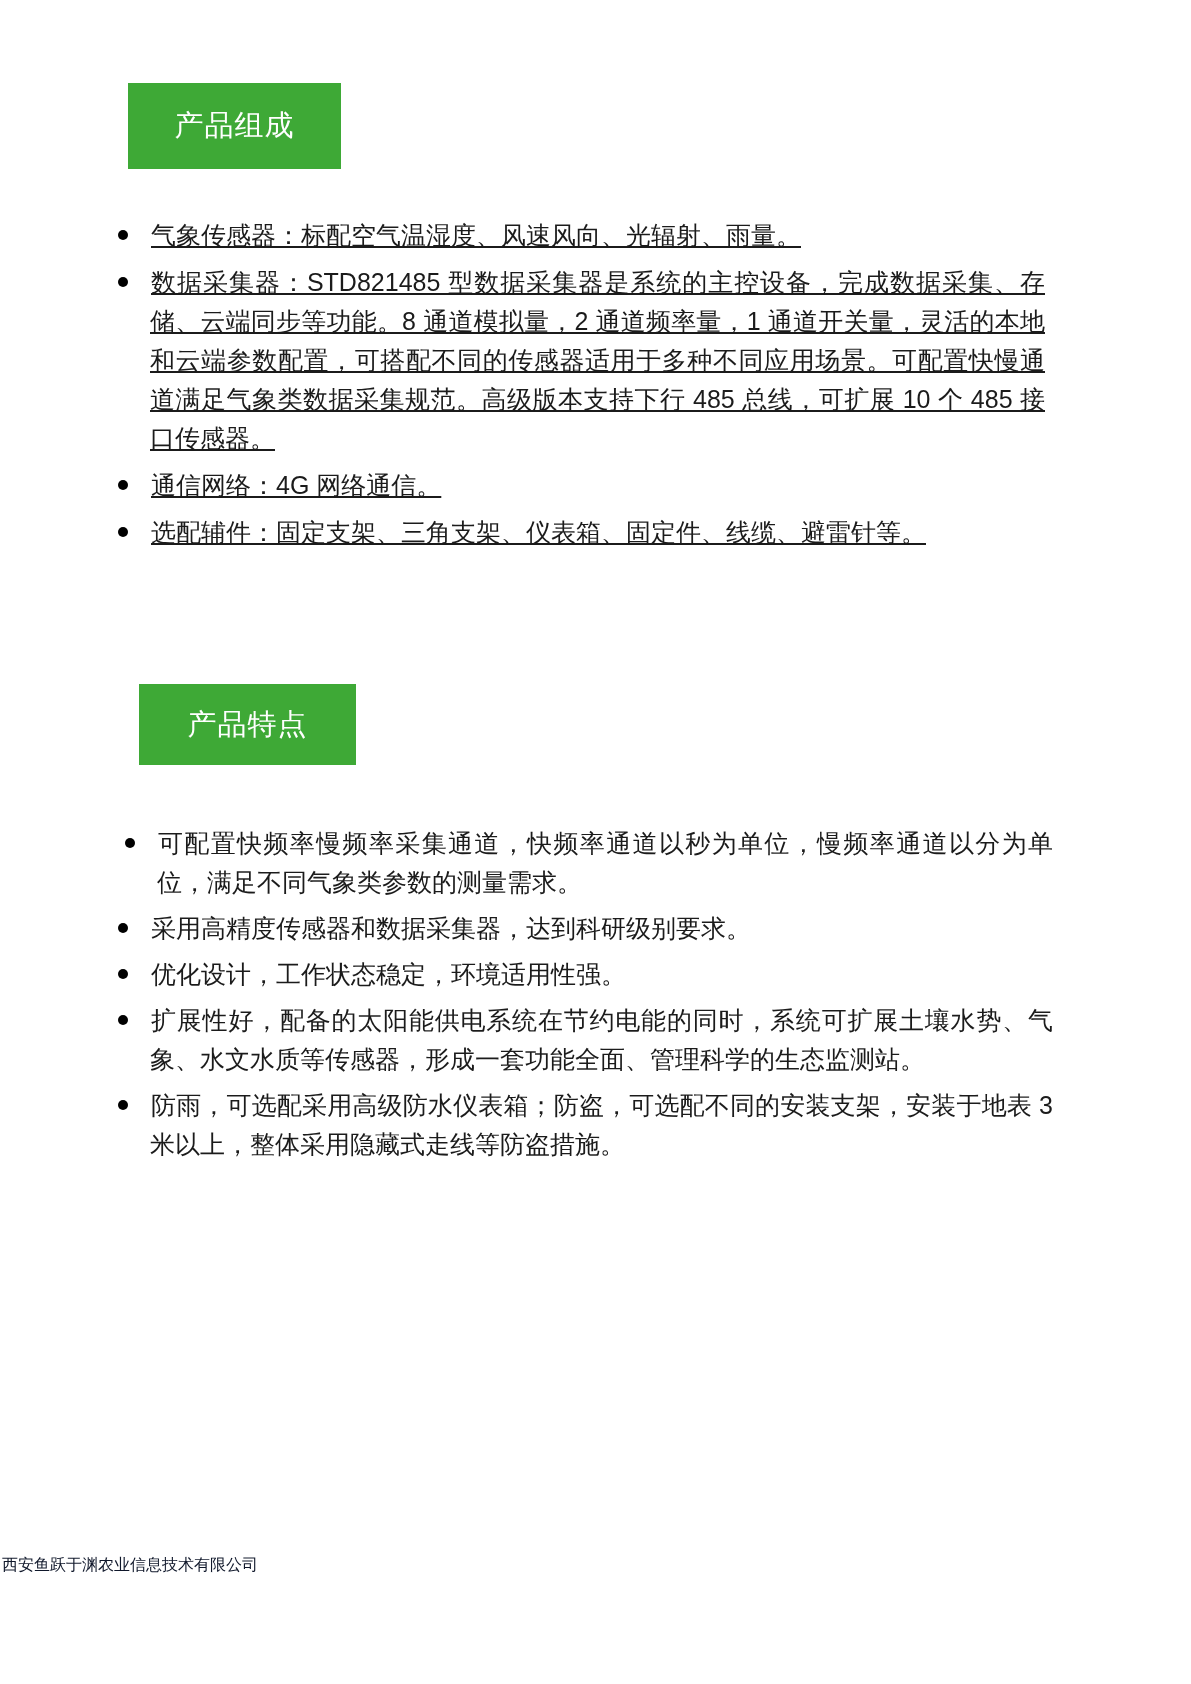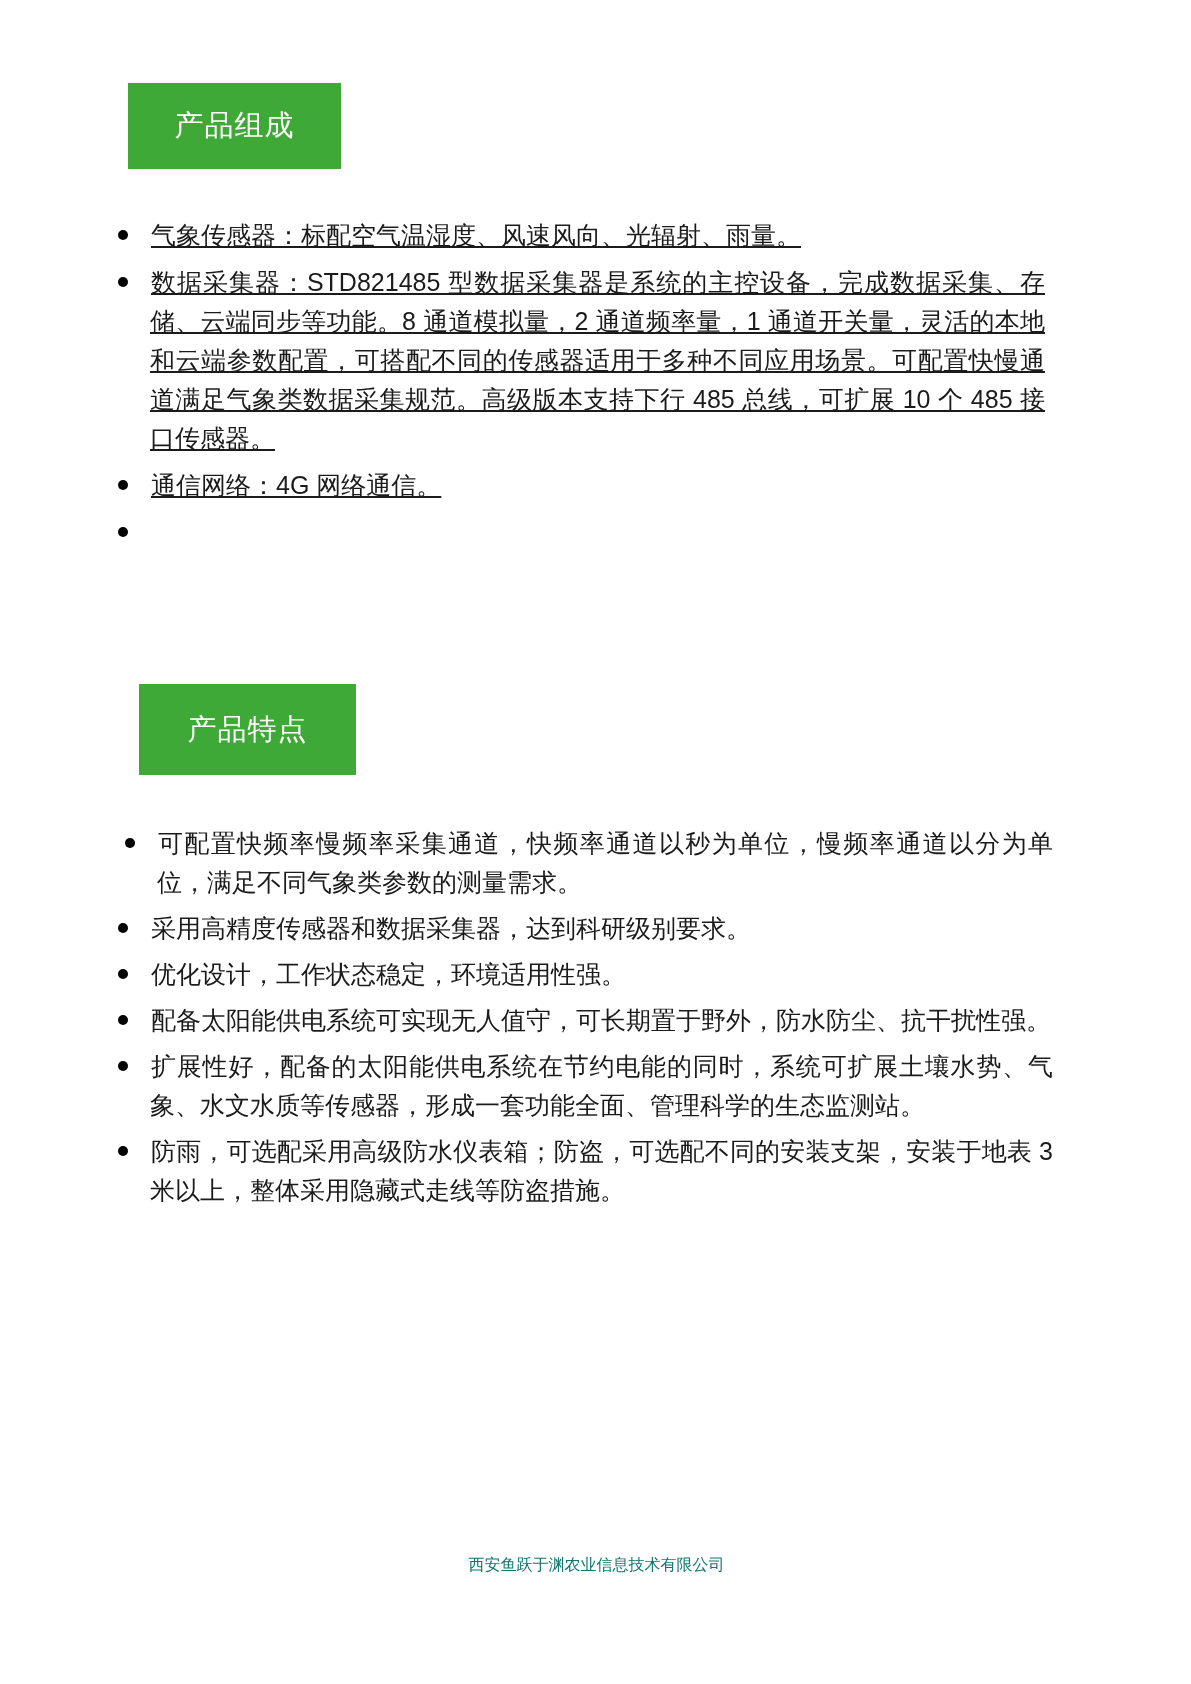--- a/index.html
+++ b/index.html
@@ -18,21 +18,21 @@
     position: absolute;
     background: var(--accent, #3ea936);
     color: #ffffff;
     display: flex;
     align-items: center;
     justify-content: center;
     font-size: 29px;
     letter-spacing: 1px;
   }
   #header-1 { left: 127px; top: 82px;  width: 213px; height: 86px; }
-  #header-2 { left: 138px; top: 683px; width: 217px; height: 91px; }
+  #header-2 { left: 138px; top: 683px; width: 217px; height: 81px; }
 
   .bullet-list {
     position: absolute;
     list-style: none;
   }
   #list-1 { left: 114px; top: 213px; width: 932px; text-decoration: underline; }
   #list-2 { left: 114px; top: 821px; width: 940px; }
 
   .bullet-item {
     position: relative;
@@ -55,23 +55,23 @@
     height: 10px;
     border-radius: 50%;
     background: #000000;
   }
 
   .footer {
     position: absolute;
     left: 0;
     top: 1553px;
     width: 100%;
-    text-align: center;
+    text-align: left;
     font-size: 16px;
-    color: #0f766e;
+    color: #0f172a;
   }
 </style>
 </head>
 <body>
 
 <div class="page">
 
   <div class="section-header" id="header-1">
     <span>产品组成</span>
   </div>
@@ -84,20 +84,21 @@
     <li class="bullet-item">
       <span class="dot"></span>
       <span>数据采集器：STD821485 型数据采集器是系统的主控设备，完成数据采集、存储、云端同步等功能。8 通道模拟量，2 通道频率量，1 通道开关量，灵活的本地和云端参数配置，可搭配不同的传感器适用于多种不同应用场景。可配置快慢通道满足气象类数据采集规范。高级版本支持下行 485 总线，可扩展 10 个 485 接口传感器。</span>
     </li>
     <li class="bullet-item">
       <span class="dot"></span>
       <span>通信网络：4G 网络通信。</span>
     </li>
     <li class="bullet-item">
       <span class="dot"></span>
+      <span>选配辅件：固定支架、三角支架、仪表箱、固定件、线缆、避雷针等。</span>
     </li>
   </ul>
 
   <div class="section-header" id="header-2">
     <span>产品特点</span>
   </div>
 
   <ul class="bullet-list" id="list-2">
     <li class="bullet-item indent">
       <span class="dot"></span>
@@ -106,24 +107,20 @@
     <li class="bullet-item">
       <span class="dot"></span>
       <span>采用高精度传感器和数据采集器，达到科研级别要求。</span>
     </li>
     <li class="bullet-item">
       <span class="dot"></span>
       <span>优化设计，工作状态稳定，环境适用性强。</span>
     </li>
     <li class="bullet-item">
       <span class="dot"></span>
-      <span>配备太阳能供电系统可实现无人值守，可长期置于野外，防水防尘、抗干扰性强。</span>
-    </li>
-    <li class="bullet-item">
-      <span class="dot"></span>
       <span>扩展性好，配备的太阳能供电系统在节约电能的同时，系统可扩展土壤水势、气象、水文水质等传感器，形成一套功能全面、管理科学的生态监测站。</span>
     </li>
     <li class="bullet-item">
       <span class="dot"></span>
       <span>防雨，可选配采用高级防水仪表箱；防盗，可选配不同的安装支架，安装于地表 3 米以上，整体采用隐藏式走线等防盗措施。</span>
     </li>
   </ul>
 
   <div class="footer">西安鱼跃于渊农业信息技术有限公司</div>
 

